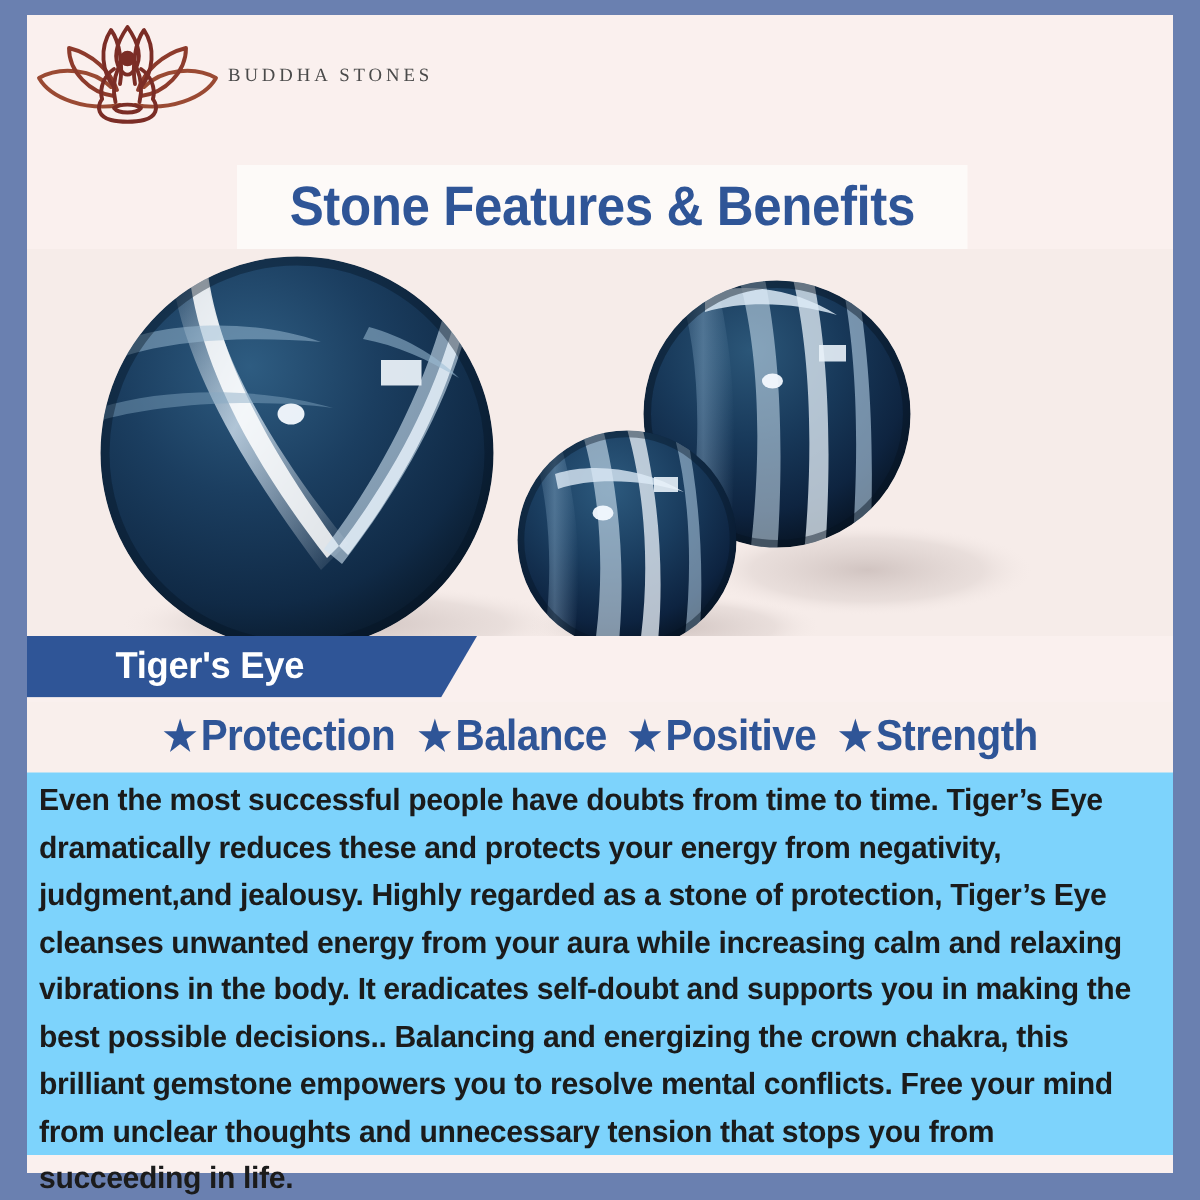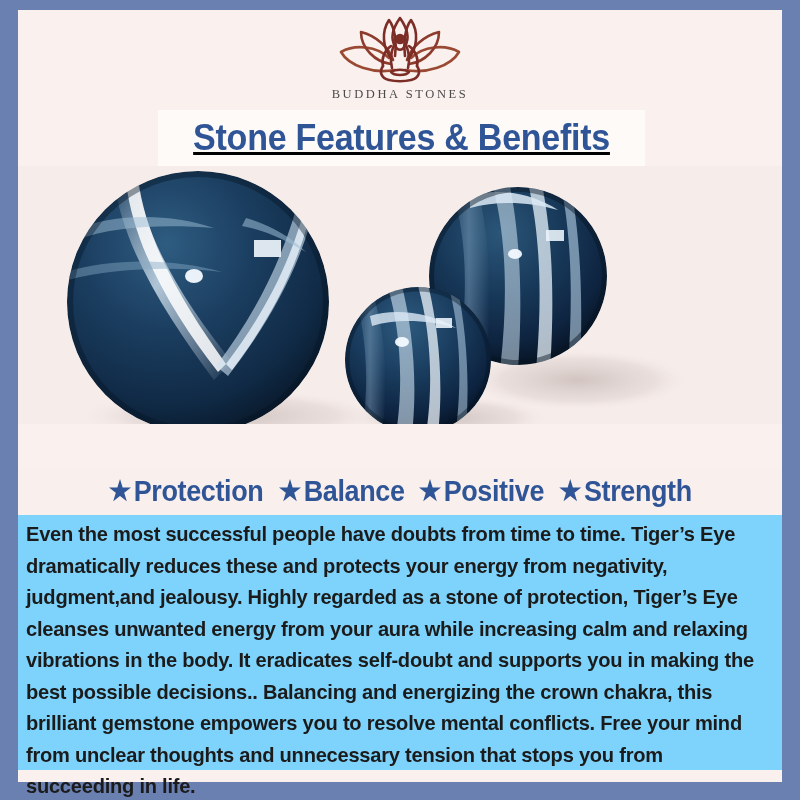--- a/index.html
+++ b/index.html
@@ -15,34 +15,34 @@
     overflow:hidden;
   }
   
   .card{
     position:absolute;left:18px;top:10px;right:18px;bottom:18px;
     background:#faf0ee;
   }
   
   .logo-wrap{
     position:absolute;left:0;top:4px;width:100%;
-    display:flex;flex-direction:column;align-items:center;
+    display:flex;flex-direction:row;align-items:center;
   }
   .logo-mark{width:134px;height:72px;display:block;}
   .logo-word{
     margin-top:1px;
     font-family:"Liberation Serif", serif;
     font-size:12.5px;letter-spacing:2.6px;color:#4a4a4a;
     white-space:nowrap;
   }
   
   .title-band{
     position:absolute;left:140px;top:100px;width:487px;height:56px;
     background:#fdfaf8;
-    display:flex;align-items:center;justify-content:center;text-decoration:underline;
+    display:flex;align-items:center;justify-content:center;
   }
   .title-text{
     font-family:"Liberation Sans", sans-serif;
     font-weight:bold;
     font-size:37px;
     letter-spacing:-0.3px;
     color:#2f5597;
     transform:scaleX(0.92);
     white-space:nowrap;
   }
@@ -234,20 +234,23 @@
           <path d="M400 120 C412 162 416 216 408 268 L420 268 C426 214 420 160 410 118 Z" fill="#eff6fc" opacity="0.75"></path>
           <path d="M432 126 C442 166 444 214 438 264 L448 264 C452 212 448 164 440 124 Z" fill="#b7d2e8" opacity="0.55"></path>
           <path d="M352 150 C376 142 412 146 438 162 C412 154 378 152 354 160 Z" fill="#dceaf6" opacity="0.8"></path>
           <ellipse cx="384" cy="176" rx="7" ry="5" fill="#f3f9ff" opacity="0.95"></ellipse>
           <rect x="418" y="152" width="16" height="10" fill="#e9f2fa" opacity="0.9"></rect>
           <circle cx="400" cy="194" r="73" fill="none" stroke="#061322" stroke-width="9" opacity="0.4"></circle>
         </g>
       </svg>
     </div>
 
+    <div class="ribbon">
+      <span class="ribbon-text">Tiger's Eye</span>
+    </div>
 
     <div class="benefits">
       <span class="benefit">
         <span class="star">★</span>
         <span>Protection</span>
       </span>
       <span class="benefit">
         <span class="star">★</span>
         <span>Balance</span>
       </span>

